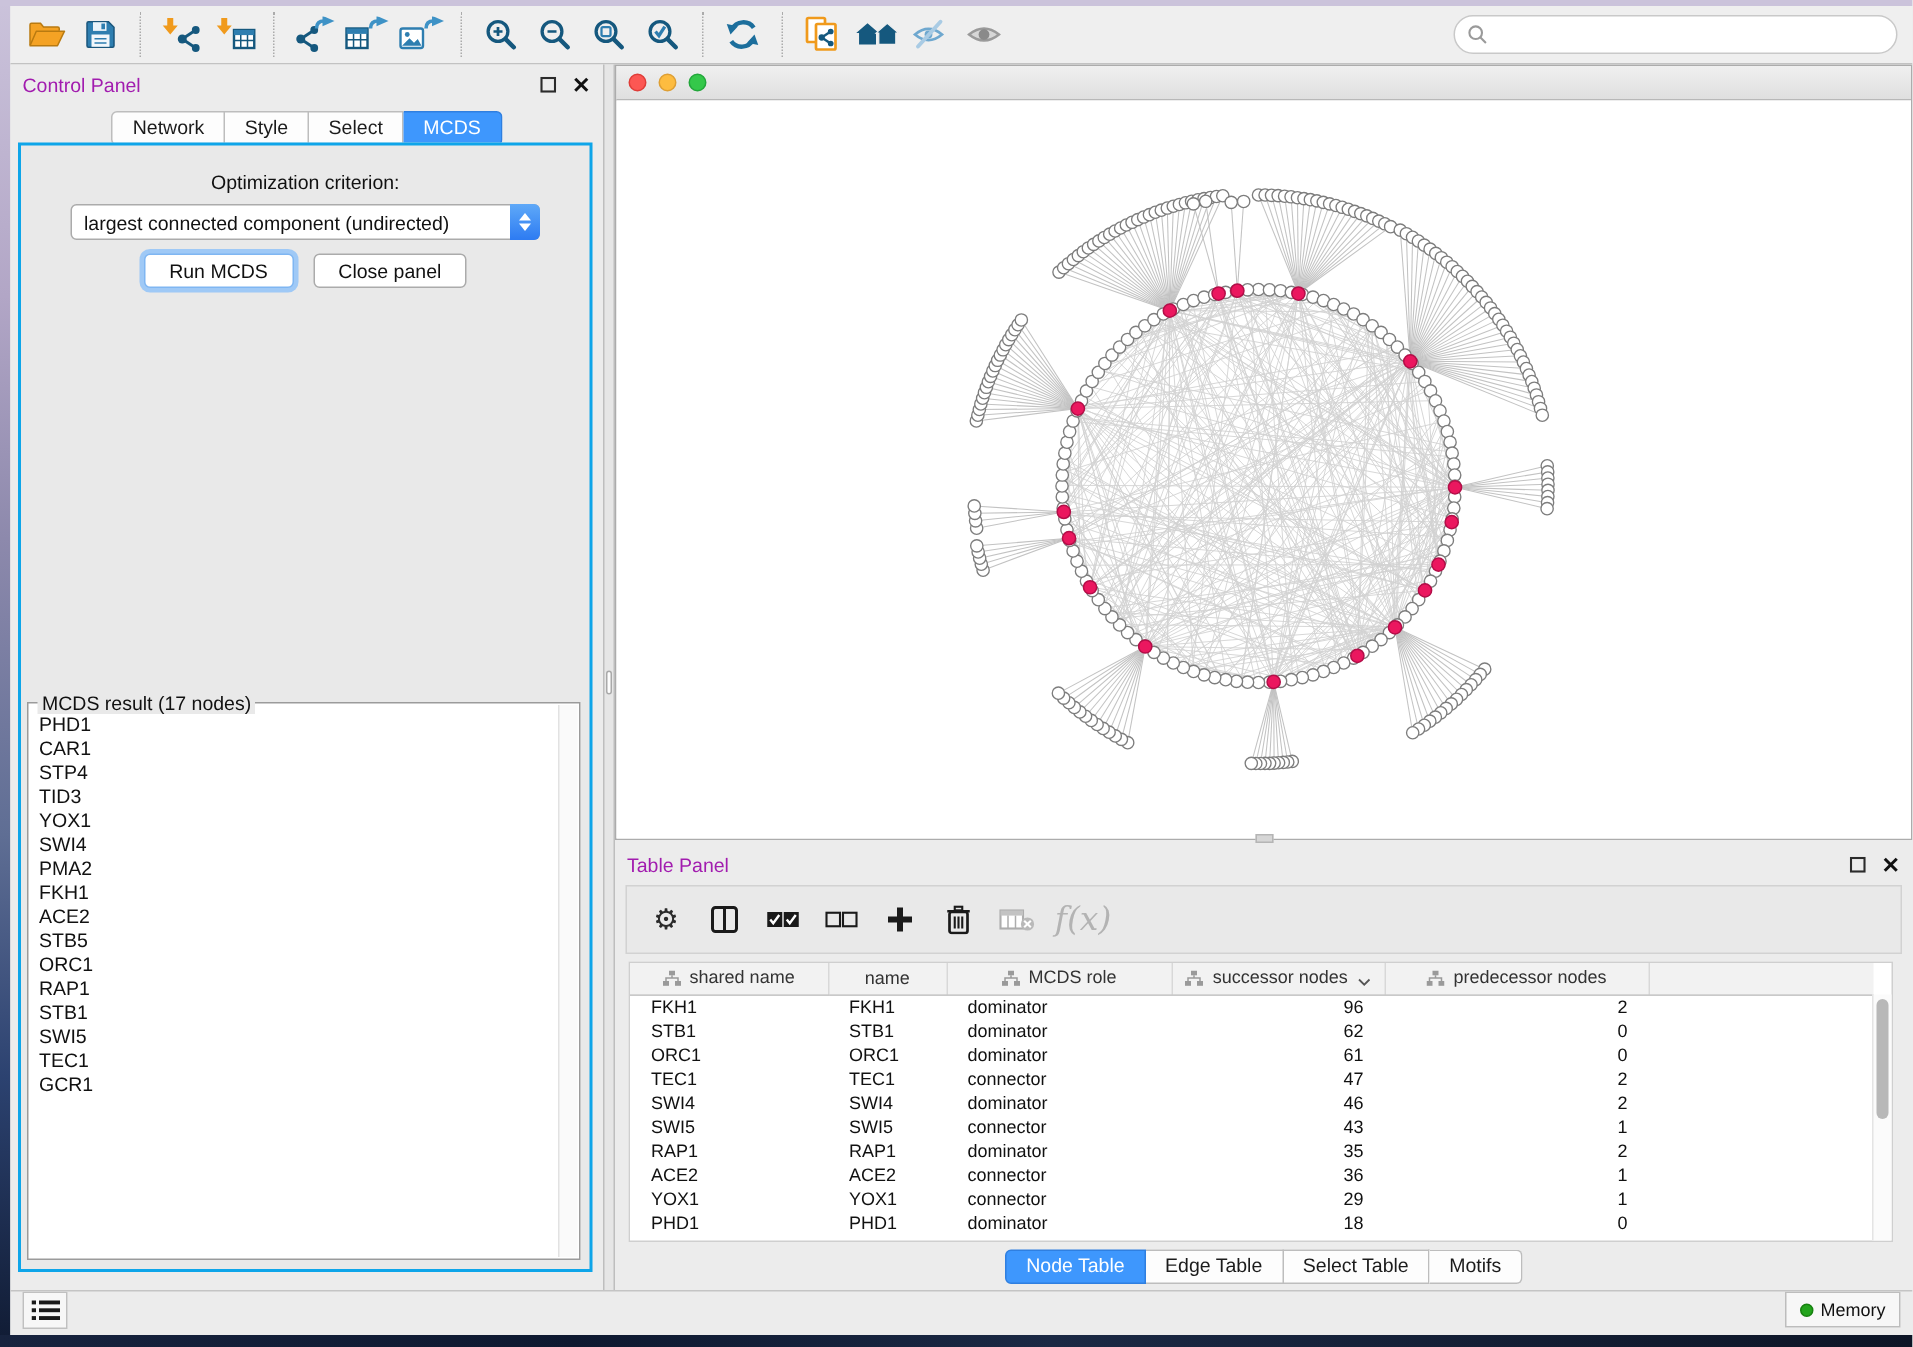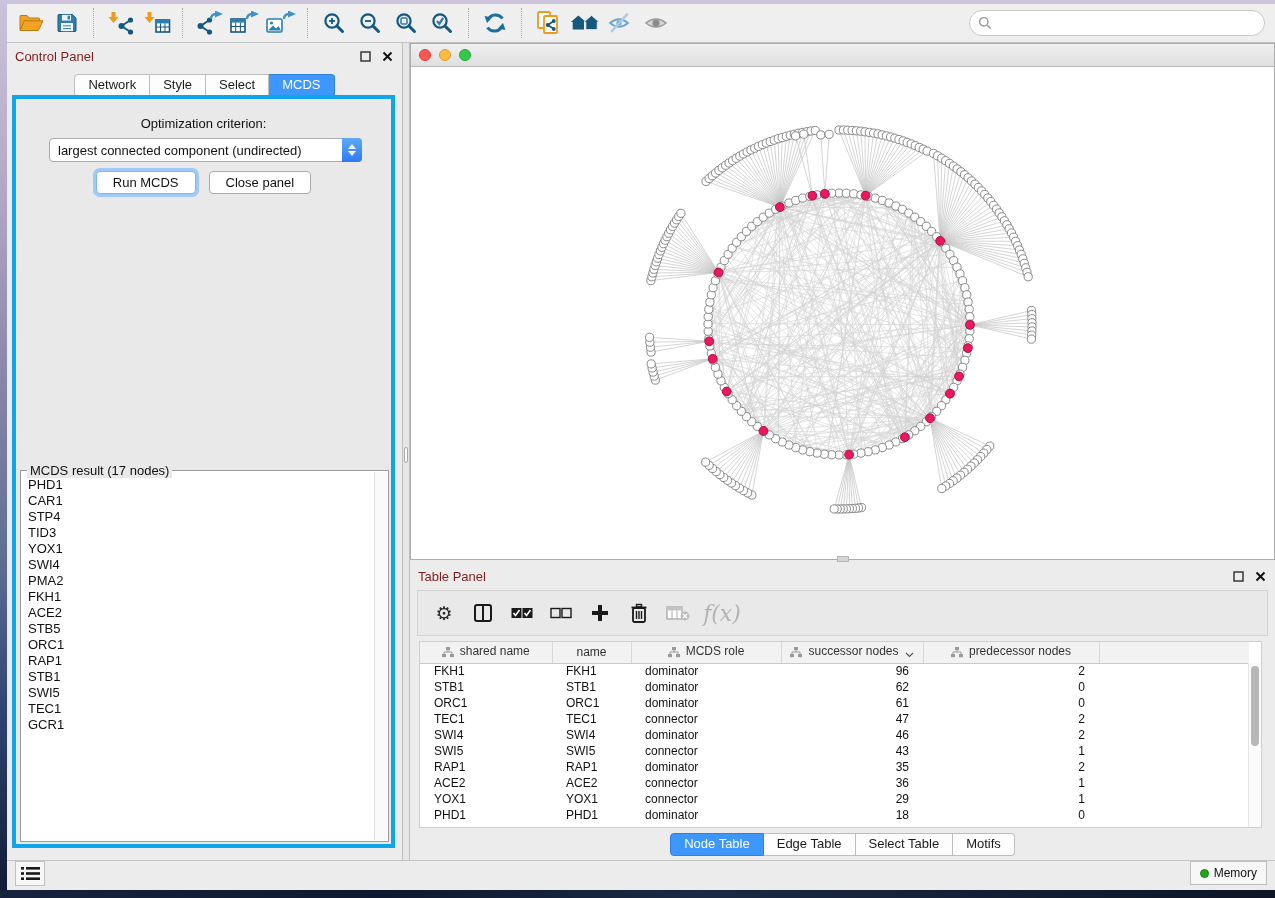--- a/index.html
+++ b/index.html
@@ -22,34 +22,34 @@
   .tsep { width:1px; height:30px; margin:0 8px; border-left:1px dotted #ABABAB; flex:0 0 auto; }
   #toolbar-search { margin-left:auto; margin-right:4px; width:296px; height:26px; background:#fff;
     border:1px solid #C9C9C9; border-radius:13px; display:flex; align-items:center; padding:0 8px; }
   #toolbar-search input { border:none; outline:none; flex:1; font-size:13px; background:transparent; margin-left:6px; }
 
   
   #workspace { position:absolute; left:0; top:39px; width:1268px; height:817px; }
 
   
   #control-panel { position:absolute; left:0; top:0; width:395px; height:817px; background:#ECECEC; }
-  .panel-header { height:26px; display:flex; align-items:center; padding:0 8px; font-size:13px; color:#7f1d1d; }
+  .panel-header { height:26px; display:flex; align-items:center; padding:0 8px; font-size:13px; color:#a21caf; }
   .win-btns { margin-left:auto; display:flex; align-items:center; gap:9px; }
   .wbtn { width:13px; height:13px; display:flex; align-items:center; justify-content:center; }
 
   .seg-tabs { display:flex; justify-content:center; }
   .seg-tab { font-size:13px; color:#1b1b1b; background:#FDFDFD; border:1px solid #BDBDBD; border-left:none;
     padding:3px 13px 4px 13px; line-height:14px; }
   .seg-tab:first-child { border-left:1px solid #BDBDBD; border-radius:4px 0 0 4px; }
   .seg-tab:last-child { border-radius:0 4px 4px 0; }
   .seg-tab.sel { background:#3E97FD; border-color:#2F7FE0; color:#fff; }
 
   #cp-tabs { position:absolute; left:0; top:31px; width:395px; }
   #cp-pane { position:absolute; left:5px; top:52px; width:383px; height:753px; background:#E9E9E9;
-    border:4px solid #0ea5e9; }
+    border:2px solid #0ea5e9; }
   .opt-label { text-align:center; font-size:13px; color:#111; margin-top:17px; }
   .dropdown { position:absolute; left:33px; top:39px; width:313px; height:24px; background:#fff;
     border:1px solid #ABABAB; border-radius:4px; display:flex; align-items:center; }
   .dropdown .dd-value { font-size:13px; color:#111; padding-left:8px; flex:1; white-space:nowrap; overflow:hidden; }
   .dd-stepper { width:20px; height:24px; margin:-1px -1px -1px 0; background:linear-gradient(#5FA9F8,#2D7BF2);
     border-radius:0 4px 4px 0; display:flex; flex-direction:column; align-items:center; justify-content:center; gap:2px; }
   .dd-up { width:0; height:0; border-left:4px solid transparent; border-right:4px solid transparent; border-bottom:5px solid #fff; }
   .dd-down { width:0; height:0; border-left:4px solid transparent; border-right:4px solid transparent; border-top:5px solid #fff; }
   .btn-row { position:absolute; left:0; top:72px; width:100%; display:flex; justify-content:center; gap:13px; }
   .pbtn { height:23px; background:#FFFFFF; border:1px solid #ABABAB; border-radius:4px; font-size:13px;

